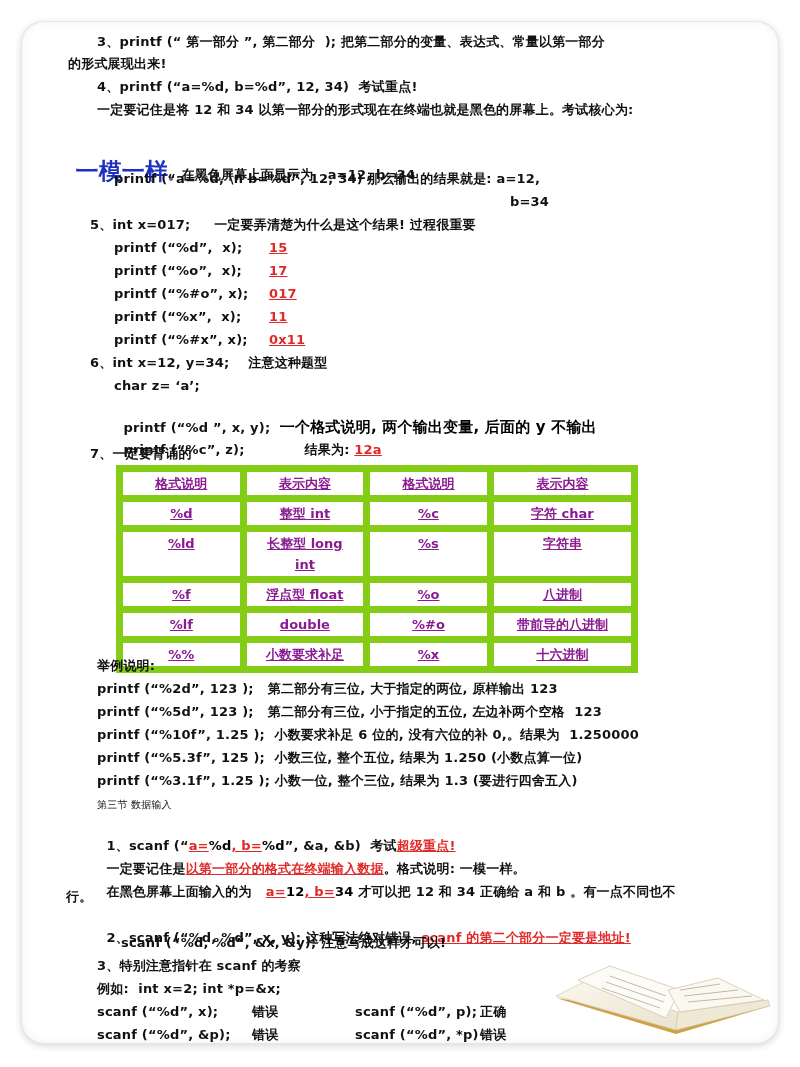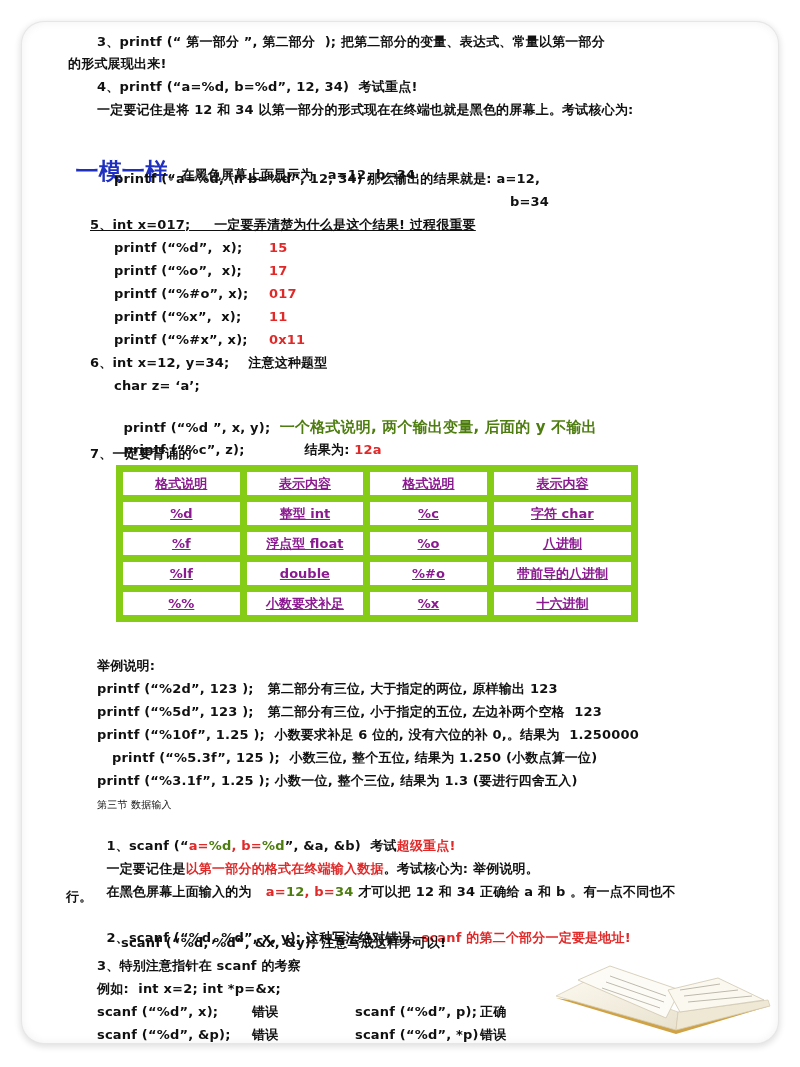--- a/index.html
+++ b/index.html
@@ -9,22 +9,22 @@
   }
   .card {
     position: absolute; left: 22px; top: 22px; width: 756px; height: 1021px;
     background: #fff; border-radius: 22px;
     box-shadow: 0 0 0 1px #e6e6e6, 0 2px 6px 2px rgba(0,0,0,0.12), inset 0 0 10px rgba(0,0,0,0.06);
   }
   .ln {
     position: absolute; white-space: pre; font-size: 13px; line-height: 18px;
     font-weight: bold; letter-spacing: 0.2px;
   }
-  .red { color: #e02a2a; }
-  .blue { color: #4d7c0f; }
+  .red { color: #e02a2a; text-decoration: underline; }
+  .blue { color: #000000; }
   .big-blue { color: #1f2fbf; font-size: 23px; font-weight: bold; }
   .normal { font-weight: normal; }
   table.fmt {
     position: absolute; left: 116px; top: 465px; width: 522px; border-collapse: collapse;
     font-size: 13px; font-weight: bold; color: #8a1a8f;
   }
   table.fmt td {
     border: 7px solid #84cc16; text-align: center; padding: 1px 4px; line-height: 21px; vertical-align: top; text-decoration: underline;
   }
   table.fmt td.right { text-align: center; }
@@ -38,21 +38,21 @@
 <div class="ln" style="left:97px;top:33px;">3、printf (“ 第一部分 ”, 第二部分  ); 把第二部分的变量、表达式、常量以第一部分</div>
 <div class="ln" style="left:68px;top:55px;">的形式展现出来!</div>
 <div class="ln" style="left:97px;top:78px;">4、printf (“a=%d, b=%d”, 12, 34)  考试重点!</div>
 <div class="ln" style="left:97px;top:101px;text-align:right;">一定要记住是将 12 和 34 以第一部分的形式现在在终端也就是黑色的屏幕上。考试核心为:</div>
 <div class="ln" style="left:66px;top:132px;line-height:26px;">
   <span class="big-blue">一模一样</span><span>。在黑色屏幕上面显示为   a=12, b=34</span>
 </div>
 <div class="ln" style="left:114px;top:170px;">printf (“a=%d, \n b=%d”, 12, 34) 那么输出的结果就是: a=12,</div>
 <div class="ln" style="left:510px;top:193px;">b=34</div>
 
-<div class="ln" style="left:90px;top:216px;text-decoration:underline;">5、int x=017;     一定要弄清楚为什么是这个结果! 过程很重要</div>
+<div class="ln" style="left:90px;top:216px;">5、int x=017;     一定要弄清楚为什么是这个结果! 过程很重要</div>
 <div id="item5-rows">
     <div class="ln" style="left: 114px; top: 239px;"><span style="display: inline-block; width: 155px;">printf (“%d”,  x);</span><span class="red">15</span></div>
     <div class="ln" style="left: 114px; top: 262px;"><span style="display: inline-block; width: 155px;">printf (“%o”,  x);</span><span class="red">17</span></div>
     <div class="ln" style="left: 114px; top: 285px;"><span style="display: inline-block; width: 155px;">printf (“%#o”, x);</span><span class="red">017</span></div>
     <div class="ln" style="left: 114px; top: 308px;"><span style="display: inline-block; width: 155px;">printf (“%x”,  x);</span><span class="red">11</span></div>
     <div class="ln" style="left: 114px; top: 331px;"><span style="display: inline-block; width: 155px;">printf (“%#x”, x);</span><span class="red">0x11</span></div>
   </div>
 
 <div class="ln" style="left:90px;top:354px;">6、int x=12, y=34;    注意这种题型</div>
 <div class="ln" style="left:114px;top:377px;">char z= ‘a’;</div>
@@ -72,20 +72,27 @@
         <td style="width: 24%;">格式说明</td>
         <td style="width: 28%;">表示内容</td>
       </tr>
       <tr>
         <td style="white-space: pre-line;">%d</td>
         <td style="white-space: pre-line;">整型   int</td>
         <td style="white-space: pre-line;">%c</td>
         <td style="white-space: pre-line;">字符   char</td>
       </tr>
       <tr>
+        <td style="white-space: pre-line;">%ld</td>
+        <td style="white-space: pre-line;">长整型 long
+int</td>
+        <td style="white-space: pre-line;">%s</td>
+        <td style="white-space: pre-line;">字符串</td>
+      </tr>
+      <tr>
         <td style="white-space: pre-line;">%f</td>
         <td style="white-space: pre-line;">浮点型 float</td>
         <td style="white-space: pre-line;">%o</td>
         <td style="white-space: pre-line;">八进制</td>
       </tr>
       <tr>
         <td style="white-space: pre-line;">%lf</td>
         <td class="right" style="white-space: pre-line;">double</td>
         <td style="white-space: pre-line;">%#o</td>
         <td style="white-space: pre-line;">带前导的八进制</td>
@@ -97,30 +104,30 @@
         <td style="white-space: pre-line;">十六进制</td>
       </tr>
     </tbody>
 </table>
 
 <div class="ln" style="left:97px;top:657px;">举例说明:</div>
 <div id="example-lines">
     <div class="ln" style="left: 97px; top: 680px;">printf (“%2d”, 123 );   第二部分有三位, 大于指定的两位, 原样输出 123</div>
     <div class="ln" style="left: 97px; top: 703px;">printf (“%5d”, 123 );   第二部分有三位, 小于指定的五位, 左边补两个空格  123</div>
     <div class="ln" style="left: 97px; top: 726px;">printf (“%10f”, 1.25 );  小数要求补足 6 位的, 没有六位的补 0,。结果为  1.250000</div>
-    <div class="ln" style="left: 97px; top: 749px; margin-left: 15px;">printf (“%5.3f”, 125 );  小数三位, 整个五位, 结果为 1.250 (小数点算一位)</div>
+    <div class="ln" style="left: 97px; top: 749px;">printf (“%5.3f”, 125 );  小数三位, 整个五位, 结果为 1.250 (小数点算一位)</div>
     <div class="ln" style="left: 97px; top: 772px;">printf (“%3.1f”, 1.25 ); 小数一位, 整个三位, 结果为 1.3 (要进行四舍五入)</div>
   </div>
 
 <div class="ln normal" style="left:97px;top:796px;font-size:10px;">第三节 数据输入</div>
 <div class="ln" style="left:97px;top:819px;">
   <span>1、scanf (“</span><span class="red">a=</span><span class="blue">%d</span><span class="red">, </span><span class="red">b=</span><span class="blue">%d</span><span>”, &amp;a, &amp;b)  考试</span><span class="red">超级重点!</span>
 </div>
 <div class="ln" style="left:97px;top:842px;">
-  <span>一定要记住是</span><span class="red">以第一部分的格式在终端输入数据</span><span>。考试核心为: 举例说明。</span>
+  <span>一定要记住是</span><span class="red">以第一部分的格式在终端输入数据</span><span>。格式说明: 一模一样。</span>
 </div>
 <div class="ln" style="left:97px;top:865px;">
   <span>在黑色屏幕上面输入的为   </span><span class="red">a=</span><span class="blue">12</span><span class="red">, </span><span class="red">b=</span><span class="blue">34</span><span> 才可以把 12 和 34 正确给 a 和 b 。有一点不同也不</span>
 </div>
 <div class="ln" style="left:66px;top:888px;">行。</div>
 <div class="ln" style="left:97px;top:911px;">
   <span>2、scanf (“%d, %d”, x, y); 这种写法绝对错误, </span><span class="red">scanf 的第二个部分一定要是地址!</span>
 </div>
 <div class="ln" style="left:121px;top:934px;">scanf (“%d, %d”, &amp;x, &amp;y); 注意写成这样才可以!</div>
 <div class="ln" style="left:97px;top:957px;">3、特别注意指针在 scanf 的考察</div>

